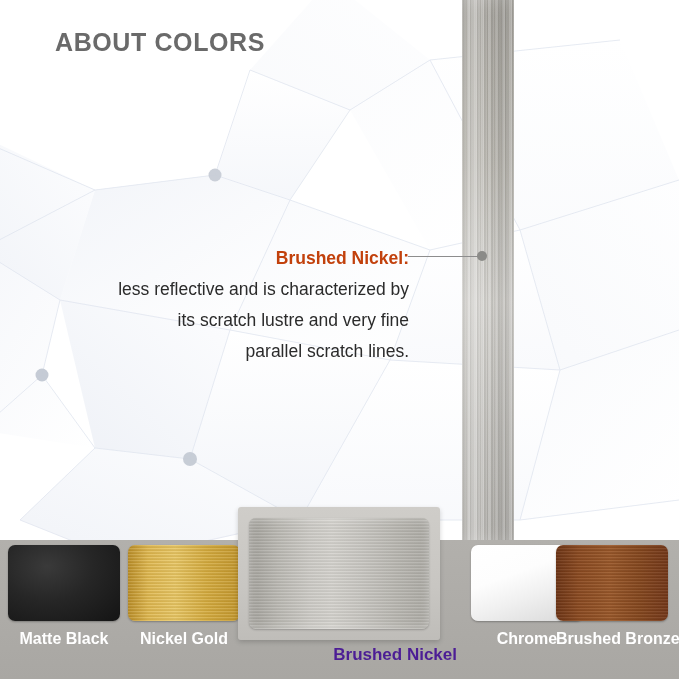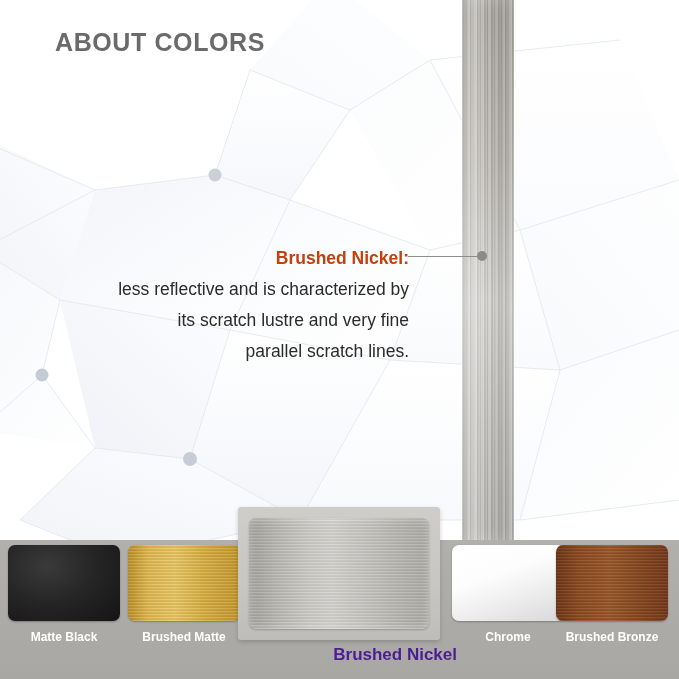--- a/index.html
+++ b/index.html
@@ -143,21 +143,21 @@
   .swatch-chip {
     width: 112px;
     height: 76px;
     border-radius: 7px;
     box-shadow: 0 1px 2px rgba(0,0,0,0.28);
   }
   .swatch-label {
     margin-top: 9px;
     text-align: center;
     width: 112px;
-    font-size: 12px;
+    font-size: 16px;
     font-weight: bold;
     color: #ffffff;
     white-space: nowrap;
   }
 
   #chip-matte-black {
     background:
       radial-gradient(ellipse at 35% 28%, #3a3a3a 0%, #262626 45%, #141414 100%);
   }
   #chip-brushed-gold {
@@ -303,24 +303,24 @@
 
   <div id="swatch-band"></div>
 
   <div class="swatch-cell" style="left:8px;">
     <div class="swatch-chip" id="chip-matte-black"></div>
     <div class="swatch-label">Matte Black</div>
   </div>
 
   <div class="swatch-cell" style="left:128px;">
     <div class="swatch-chip" id="chip-brushed-gold"></div>
-    <div class="swatch-label">Brushed Matte</div>
-  </div>
-
-  <div class="swatch-cell" style="left:424px;padding-left:28px;">
+    <div class="swatch-label">Nickel Gold</div>
+  </div>
+
+  <div class="swatch-cell" style="left:443px;padding-left:28px;">
     <div class="swatch-chip" id="chip-chrome"></div>
     <div class="swatch-label">Chrome</div>
   </div>
 
   <div class="swatch-cell" style="left:556px;">
     <div class="swatch-chip" id="chip-brushed-bronze"></div>
     <div class="swatch-label">Brushed Bronze</div>
   </div>
 
   <div id="nickel-card">

